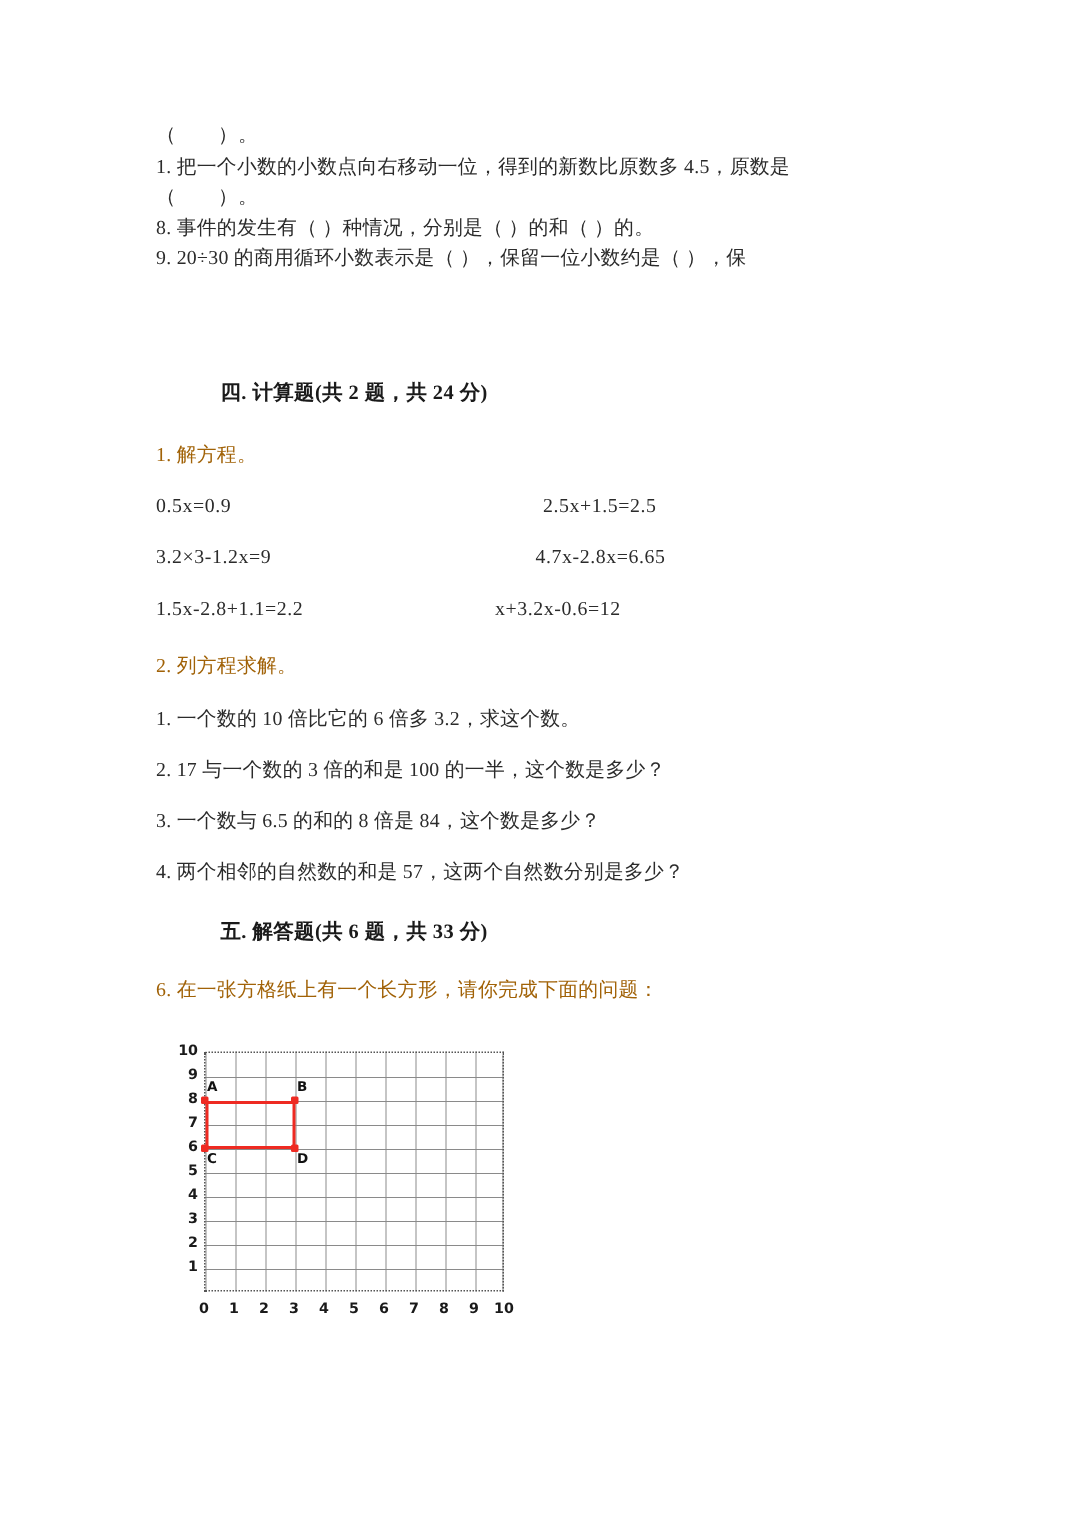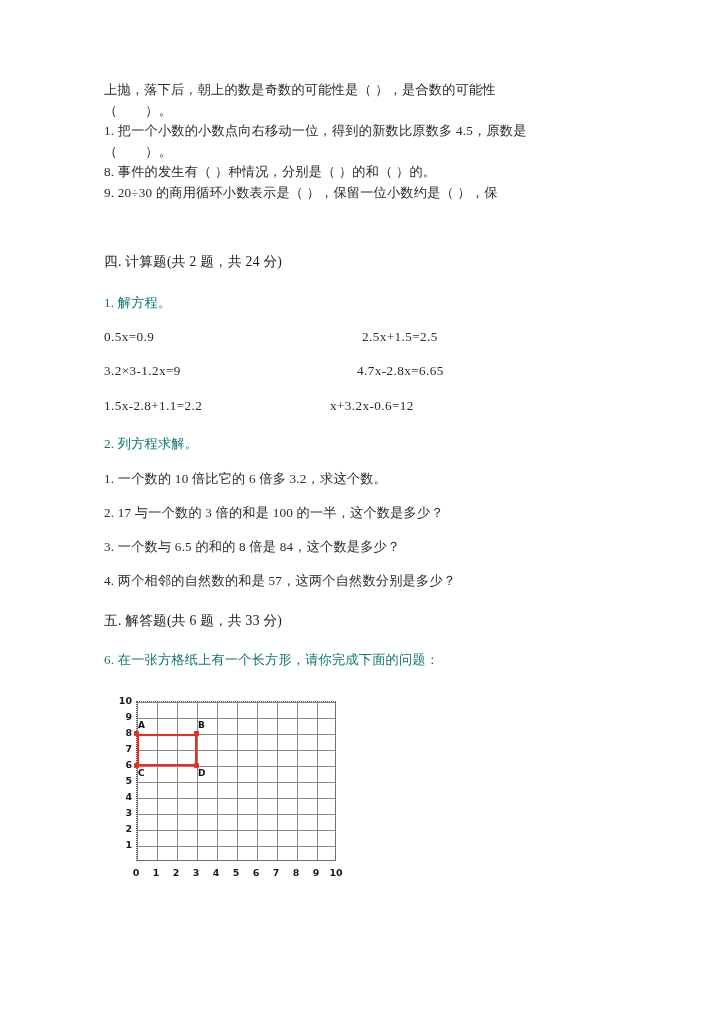--- a/index.html
+++ b/index.html
@@ -36,31 +36,32 @@
     font-size: 13.2px;
     line-height: 20.5px;
     color: #2b2b2b;
     letter-spacing: 0.2px;
     text-align: justify;
   }
 
   .blank-group { white-space: pre; }
 
   .section-heading {
-    font-weight: normal;
+    font-weight: bold;
     font-size: 13.6px;
     line-height: 20px;
     color: #1a1a1a;
     letter-spacing: 0.3px;
+    margin-left: 43px;
   }
 
   .sub-item {
     font-size: 13.2px;
     line-height: 20px;
-    color: #0f766e;
+    color: #a16207;
     letter-spacing: 0.2px;
   }
 
   
   #blank-cluster { position: absolute; left: 0; top: 0; width: 516px; }
   #blank-cluster .q-line { margin: 0; }
 
   
   #section-four-heading { position: absolute; left: 0; top: 172px; }
   #calc-item-1 { position: absolute; left: 0; top: 213px; }
@@ -166,21 +167,20 @@
   }
 </style>
 </head>
 <body>
 
 <div class="page">
   <div class="content">
 
     <div id="blank-cluster">
 
-      <div class="q-line">上抛，落下后，朝上的数是奇数的可能性是（        ），是合数的可能性</div>
       <div class="q-line blank-group">（        ）。</div>
 
       <div class="q-line">1. 把一个小数的小数点向右移动一位，得到的新数比原数多 4.5，原数是</div>
       <div class="q-line blank-group">（        ）。</div>
 
       <div class="q-line">8. 事件的发生有（        ）种情况，分别是（        ）的和（        ）的。</div>
 
       <div class="q-line">9. 20÷30 的商用循环小数表示是（        ），保留一位小数约是（        ），保</div>
     </div>
 

